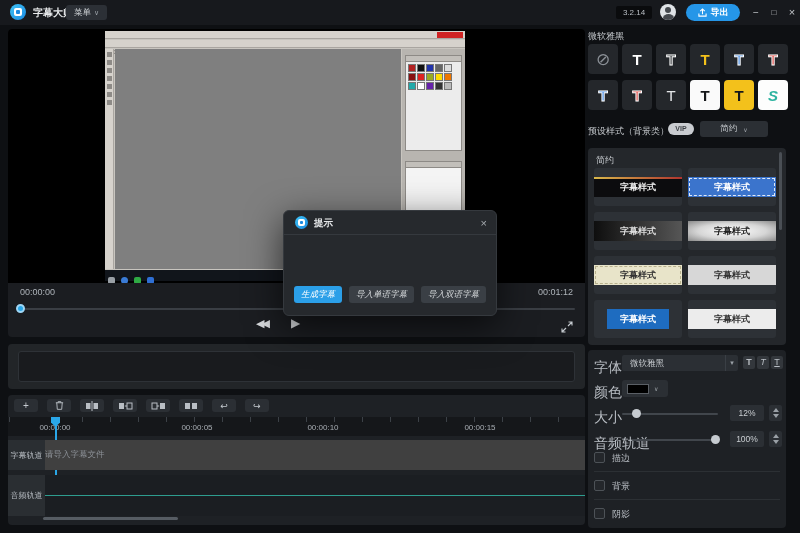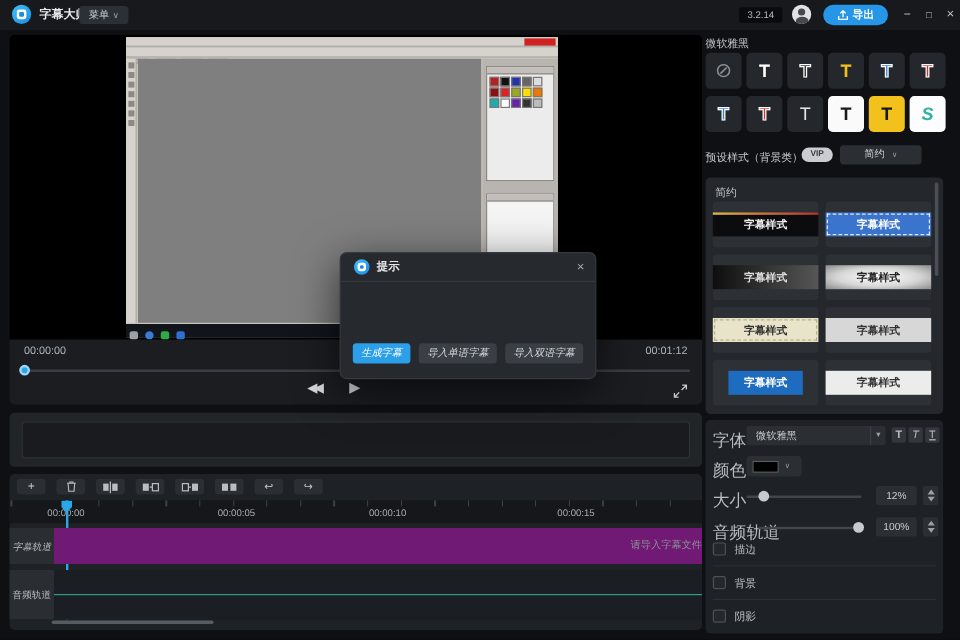--- a/index.html
+++ b/index.html
@@ -71,23 +71,23 @@
   .tlbtn.arr { font-size:9px; }
   #ruler { position:absolute; left:0; top:22px; width:577px; height:19px; background:#15171a;
            background-image:repeating-linear-gradient(to right, transparent 0 27px, #3c4147 27px 28px);
            background-position:19px 0; background-size:auto 5px; background-repeat:repeat-x; }
   .rlabel { position:absolute; top:6px; font-size:8px; color:#a8adb3; width:44px; text-align:center; }
   #playhead-flag { position:absolute; left:43px; top:22px; width:9px; height:10px; background:#2aa7e8;
            clip-path:polygon(0 0,100% 0,100% 55%,50% 100%,0 55%); }
   #playhead-line { position:absolute; left:46.5px; top:22px; width:2px; height:99px; background:#2aa7e8; }
   .track-label { position:absolute; left:0; width:37px; background:#2a2e32; color:#b9bec4; font-size:8px;
            display:flex; align-items:center; justify-content:center; }
-  #sub-track-label { top:45px; height:30px;font-style:italic; }
-  #sub-track { position:absolute; left:37px; right:0; top:45px; height:30px; background:#701a75;
-           display:flex; align-items:center; justify-content:flex-end; }
+  #sub-track-label { top:45px; height:30px; }
+  #sub-track { position:absolute; left:37px; right:0; top:45px; height:30px; background:#404040;
+           display:flex; align-items:center; justify-content:flex-start; }
   #sub-track span { font-size:8.5px; color:#8b9096; }
   #audio-track-label { top:80px; height:41px; }
   #audio-track { position:absolute; left:37px; right:0; top:80px; height:41px; background:#1b1e22; }
   #audio-wave { position:absolute; left:0; right:0; top:20px; height:1px; background:#2e9d8f; }
   #tl-hscroll { position:absolute; left:35px; top:122px; width:135px; height:3px; background:#565c63; border-radius:2px; }
 
   
   .rc-title { position:absolute; font-size:9px; color:#c4c8cc; }
   .preset-tile { position:absolute; width:30px; height:30px; background:#24272b; border-radius:4px;
            display:flex; align-items:center; justify-content:center; font-size:15px; font-weight:bold; }

